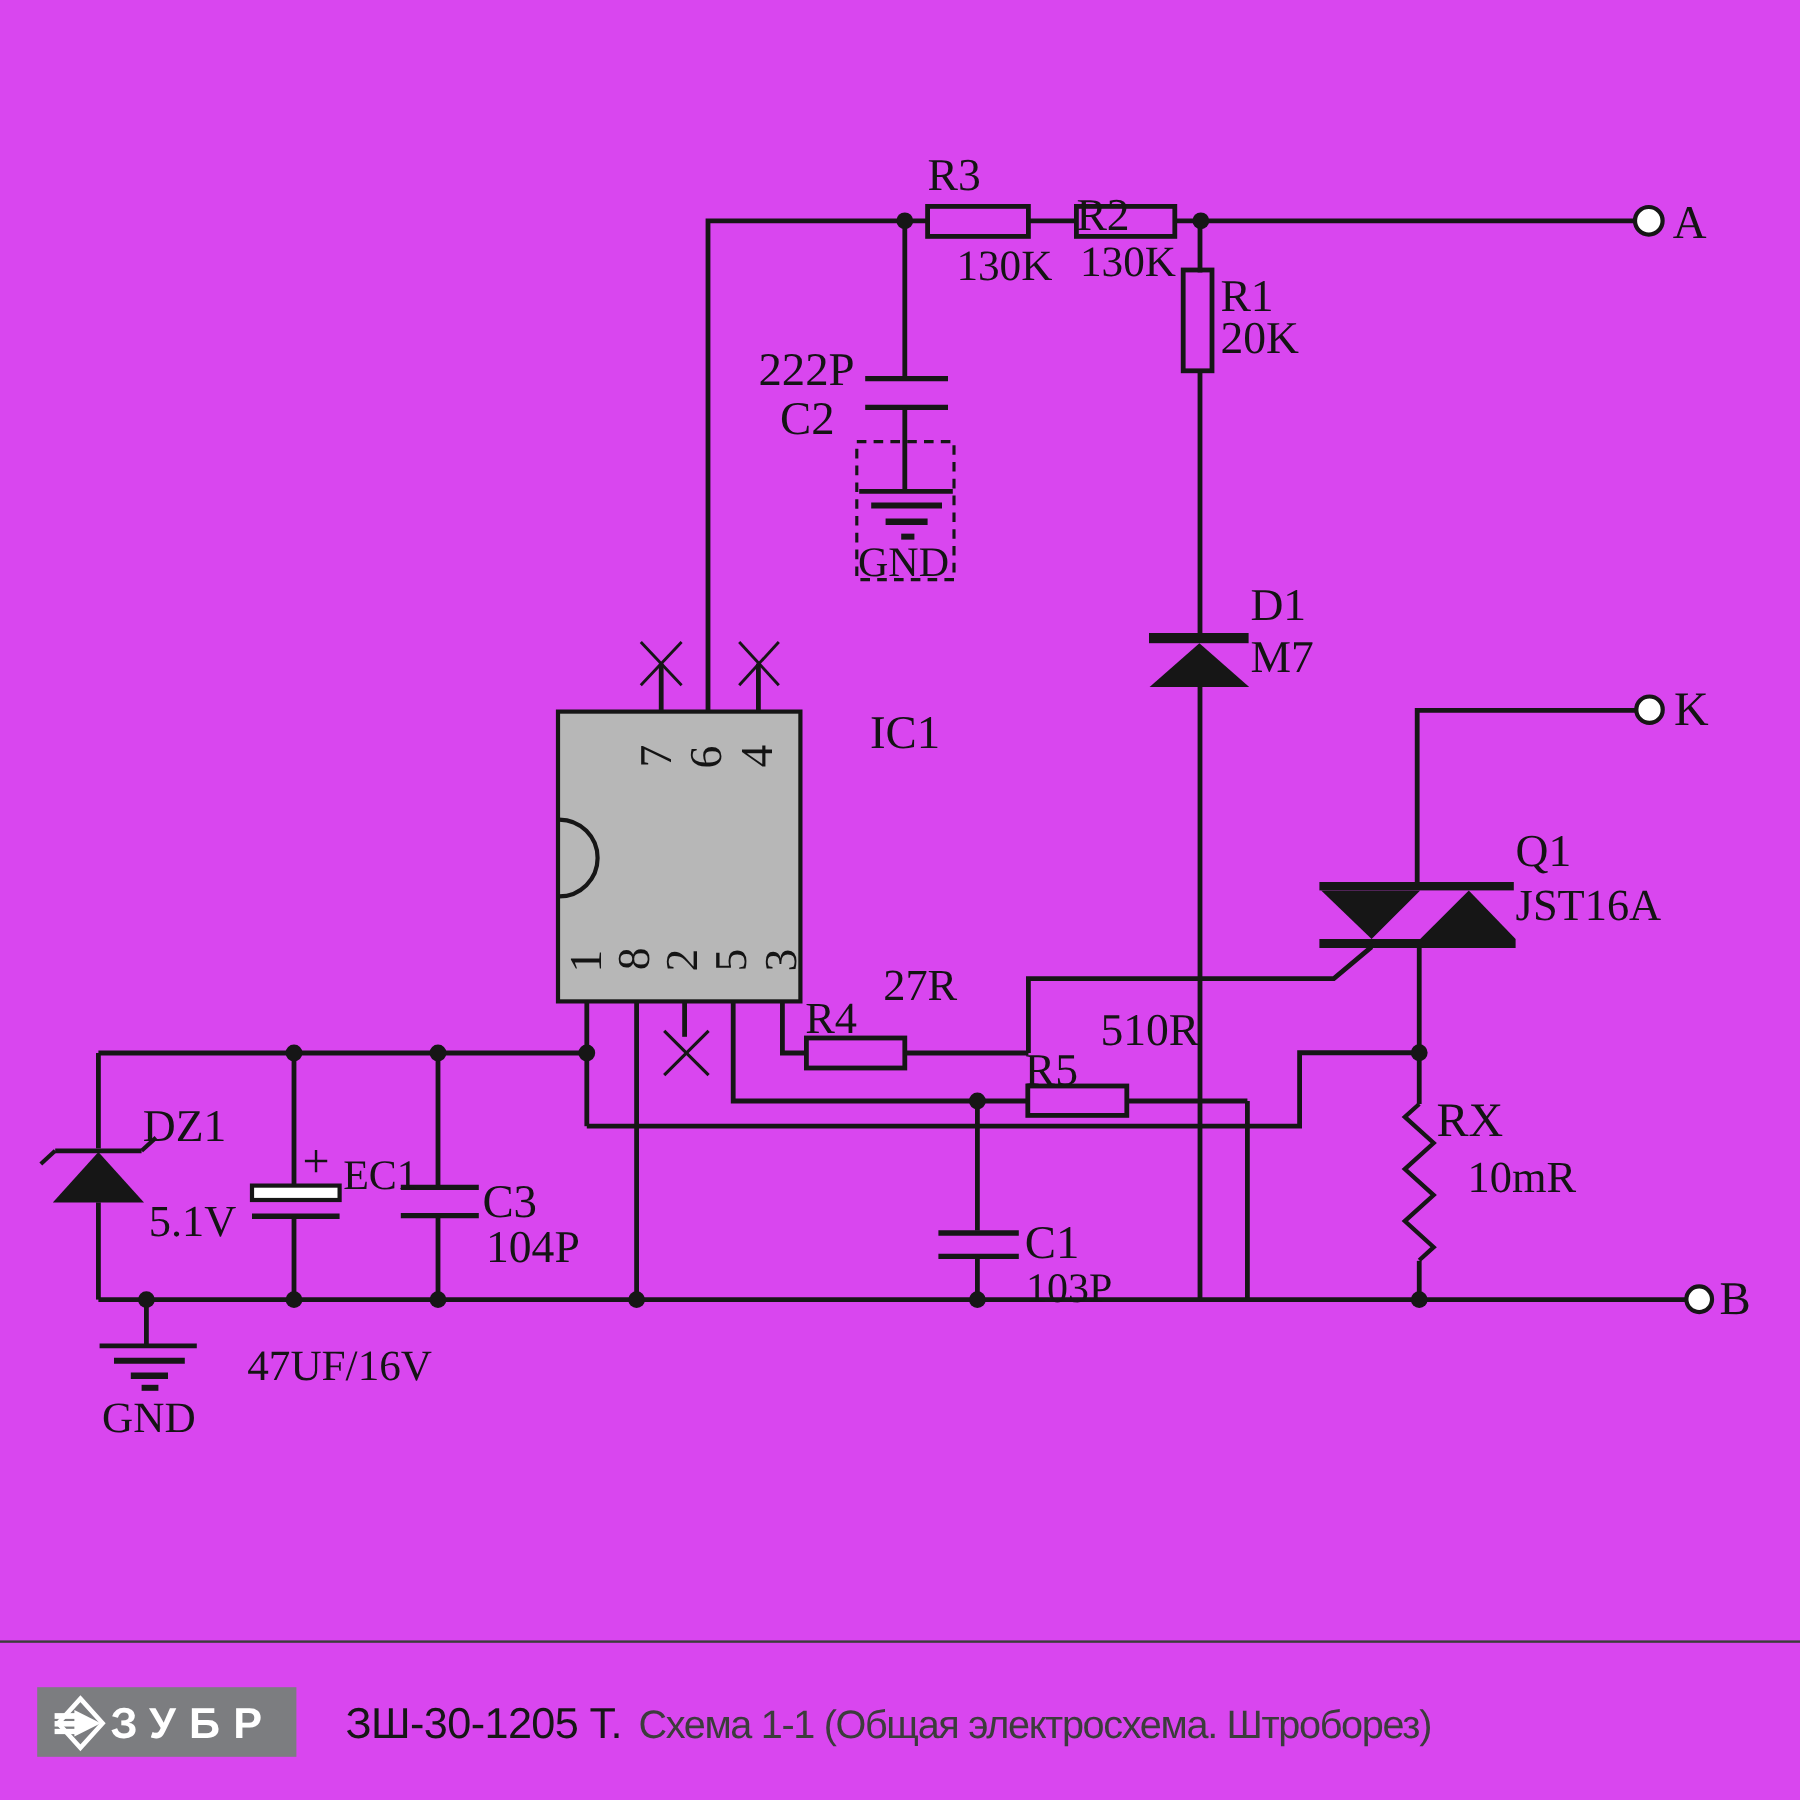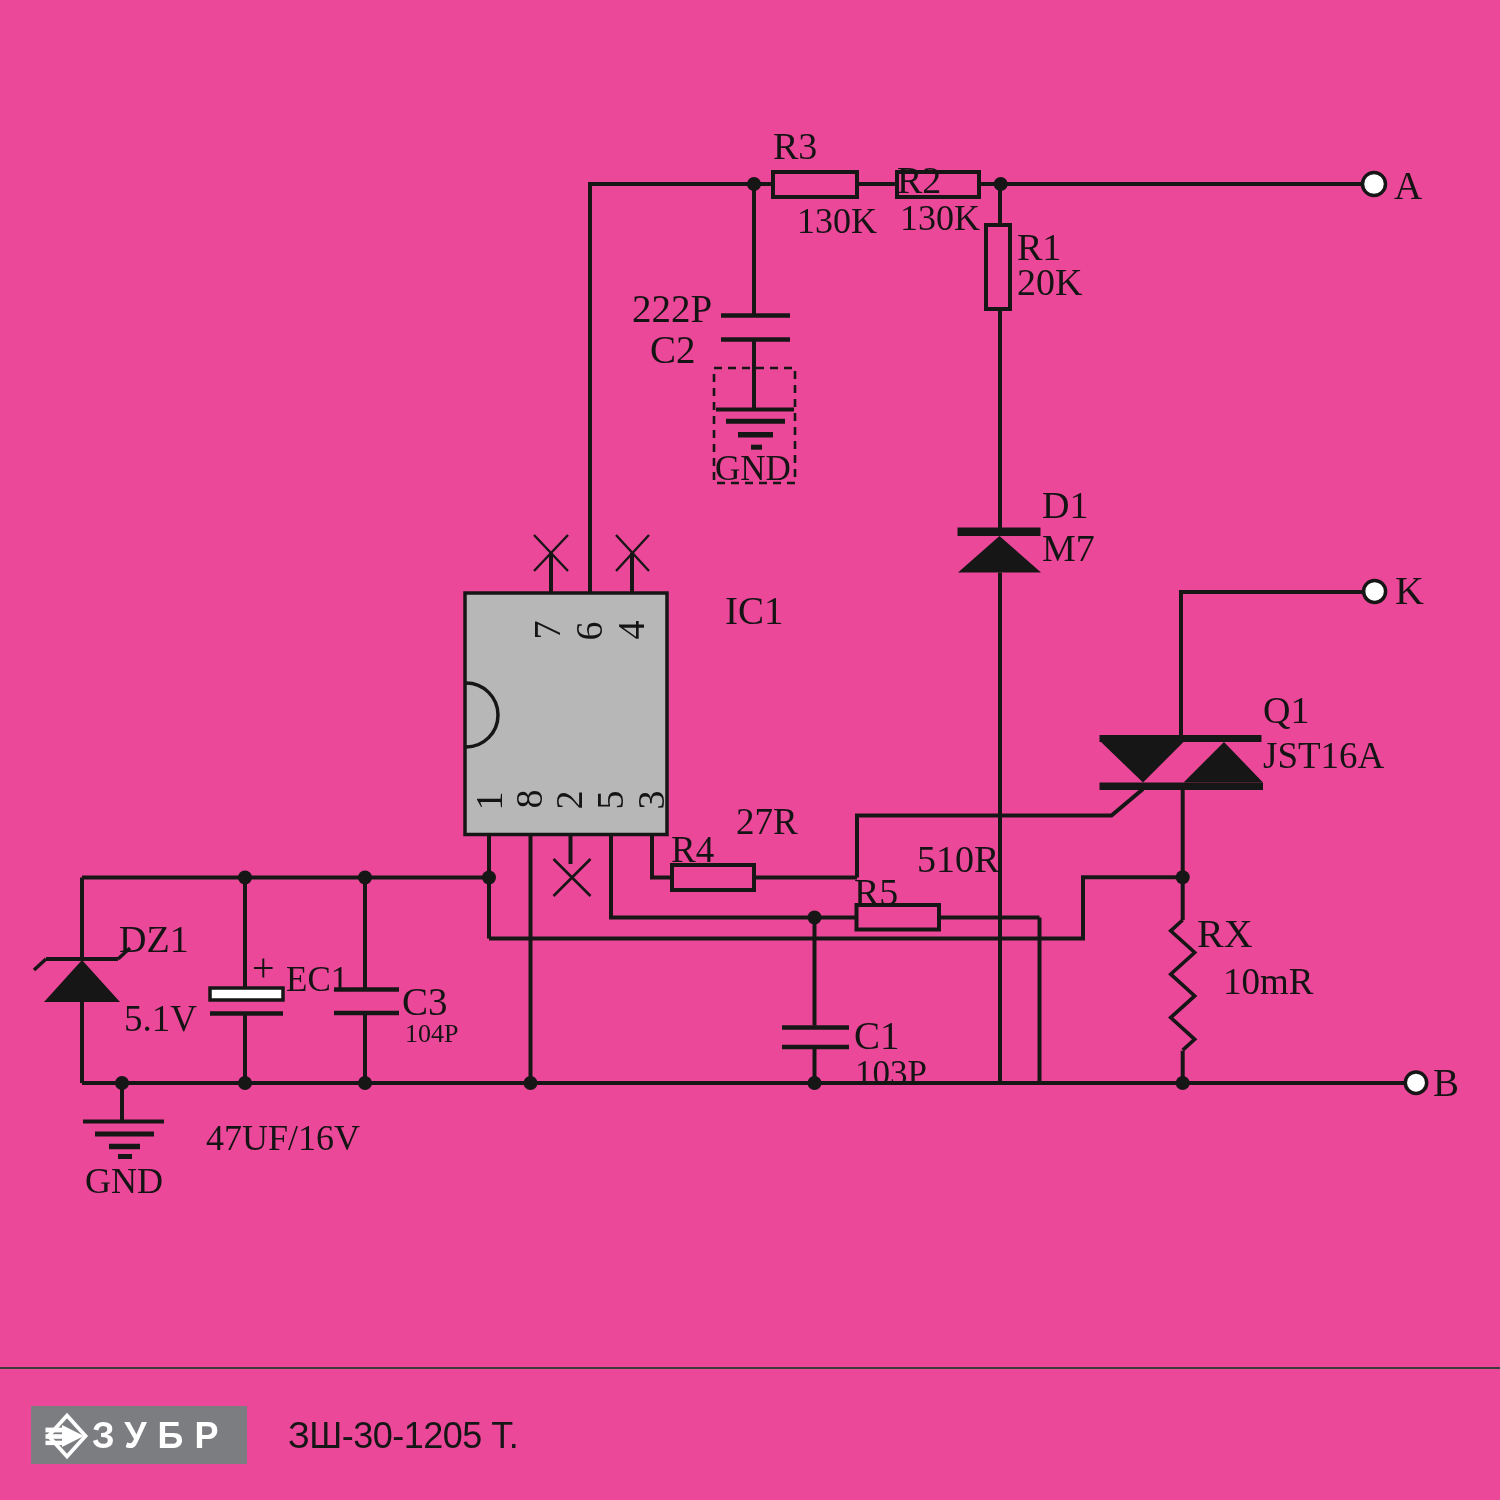--- a/index.html
+++ b/index.html
@@ -1,16 +1,16 @@
 <!DOCTYPE html>
 <html><head>
 <meta charset="utf-8">
 <style>
   html,body{margin:0;padding:0;background:#ffffff;}
-  #page{position:relative;width:1500px;height:1500px;background:#ec4899;overflow:hidden;
+  #page{position:relative;width:1500px;height:1500px;background:#d946ef;overflow:hidden;
         font-family:"Liberation Serif","DejaVu Serif",serif;}
   #schem{position:absolute;left:0;top:0;width:1500px;height:1500px;filter:blur(0.45px);}
   #schematic-svg{position:absolute;left:0;top:0;}
   .lbl{position:absolute;color:#141414;line-height:1;white-space:nowrap;
        font-family:"Liberation Serif","DejaVu Serif",serif;}
   .pin{position:absolute;width:40px;height:40px;display:flex;align-items:center;justify-content:center;
        transform:rotate(-90deg);color:#141414;font-size:38px;
        font-family:"Liberation Serif","DejaVu Serif",serif;}
 
   
@@ -38,21 +38,21 @@
   #lab-rxn  {left:1197px;top:914px; font-size:40px;}
   #lab-rxv  {left:1223px;top:963px; font-size:37px;}
   #lab-c1n  {left:854px; top:1016px;font-size:39px;}
   #lab-c1v  {left:855px; top:1056px;font-size:35px;}
   #lab-dz1n {left:119px; top:920px; font-size:38px;}
   #lab-dz1v {left:124px; top:1000px;font-size:37px;}
   #lab-ec1p {left:252px; top:948px; font-size:40px;}
   #lab-ec1n {left:286px; top:962px; font-size:35px;}
   #lab-ec1v {left:206px; top:1120px;font-size:36px;}
   #lab-c3n  {left:402px; top:982px; font-size:39px;}
-  #lab-c3v  {left:405px; top:1021px;font-size:26px;}
+  #lab-c3v  {left:405px; top:1021px;font-size:38px;}
   #lab-gnd1 {left:85px;  top:1163px;font-size:36px;}
 
   #pin-t0{left:527px;top:610px;}
   #pin-t1{left:569px;top:611px;}
   #pin-t2{left:611px;top:610px;}
   #pin-b0{left:469px;top:781px;}
   #pin-b1{left:509px;top:779px;}
   #pin-b2{left:549px;top:780px;}
   #pin-b3{left:590px;top:780px;}
   #pin-b4{left:631px;top:780px;}
@@ -244,14 +244,15 @@
   <div id="logo-box"></div>
   <svg width="1500" height="1500" viewBox="0 0 1500 1500" style="position:absolute;left:0;top:0;pointer-events:none;">
     <polygon points="67,1415.5 85.5,1436 67,1456.5 48.5,1436" fill="none" stroke="#ffffff" stroke-width="3.8"></polygon>
     <rect x="45.5" y="1427.6" width="17" height="4.8" fill="#ffffff"></rect>
     <rect x="45.5" y="1434.2" width="17" height="4.6" fill="#ffffff"></rect>
     <rect x="45.5" y="1440.7" width="17" height="4.4" fill="#ffffff"></rect>
     <polygon points="62,1425 84,1436 62,1447" fill="#ffffff"></polygon>
   </svg>
   <div id="logo-text">ЗУБР</div>
   <div id="footer-model">ЗШ-30-1205 Т.</div>
+  <div id="footer-subtitle">Схема 1-1 (Общая электросхема. Штроборез)</div>
 
 </div>
 
 </body></html>

